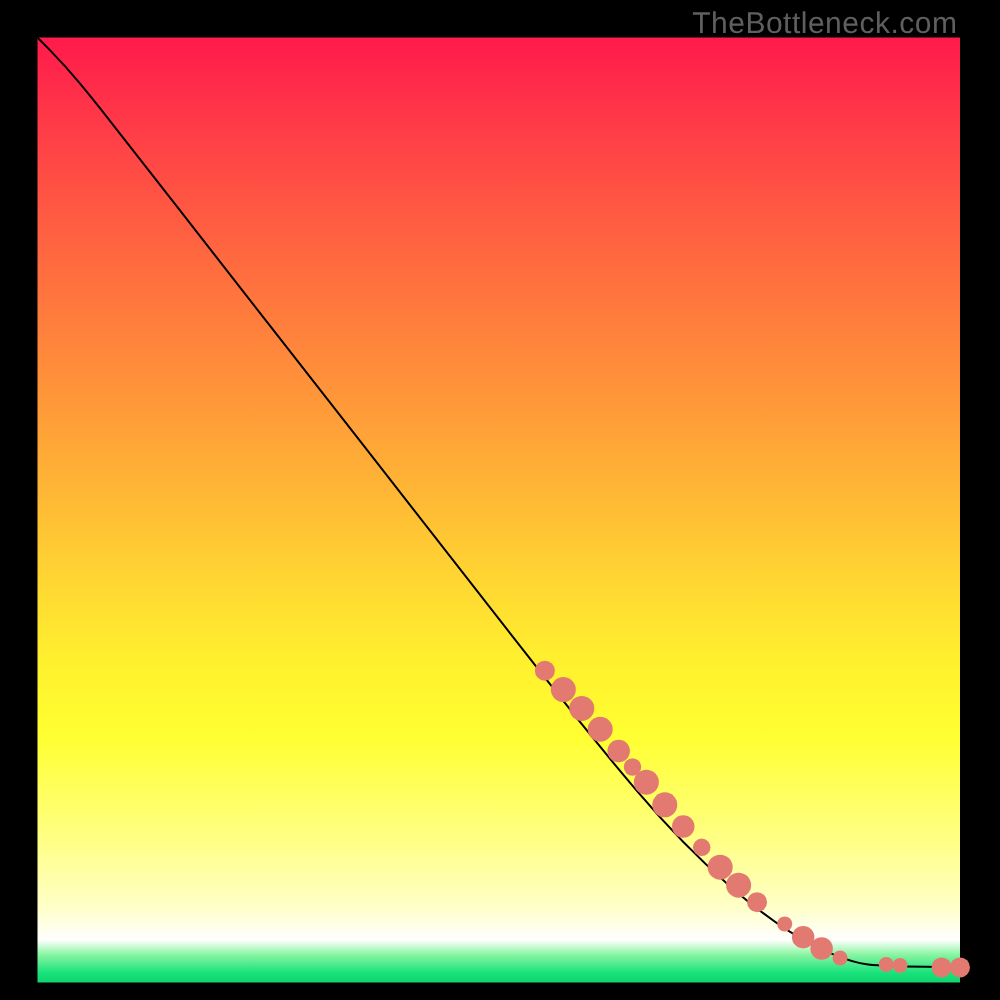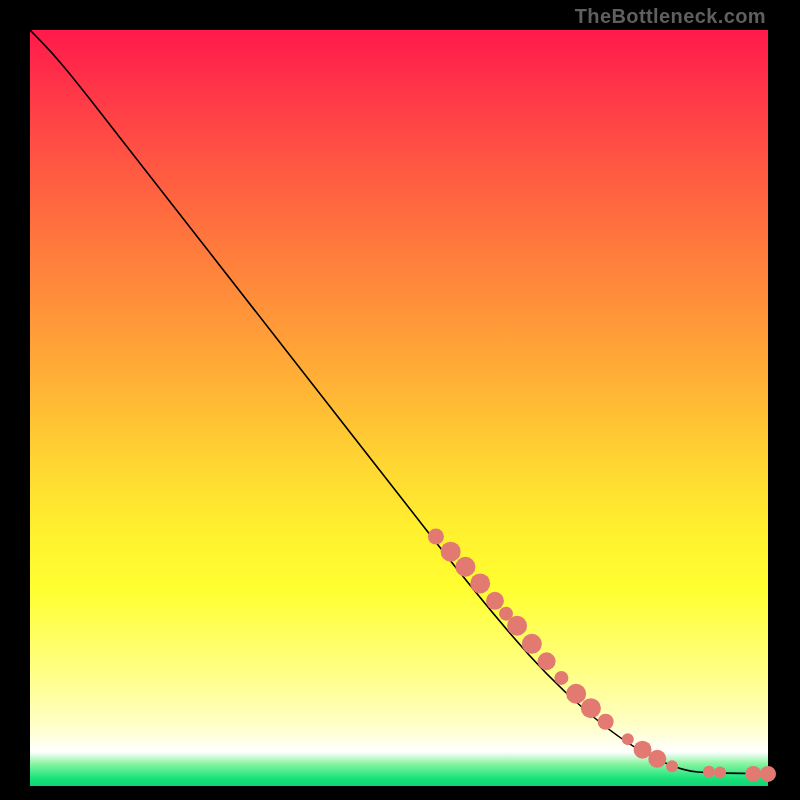--- a/index.html
+++ b/index.html
@@ -33,22 +33,22 @@
       #ffffff 95.5%,
       #8cf5a3 97%,
       #17e27a 99%,
       #11d46f 100%);
   }
   .watermark {
     position: absolute;
     top: 5px;
     right: 34px;
     color: #5f5f5f;
-    font-size: 20px;
-    font-weight: 700;
+    font-size: 24px;
+    font-weight: 400;
     letter-spacing: 0.4px;
     user-select: none;
   }
   svg.curve {
     position: absolute;
     left: 0;
     top: 0;
     width: 738px;
     height: 756px;
     overflow: visible;

